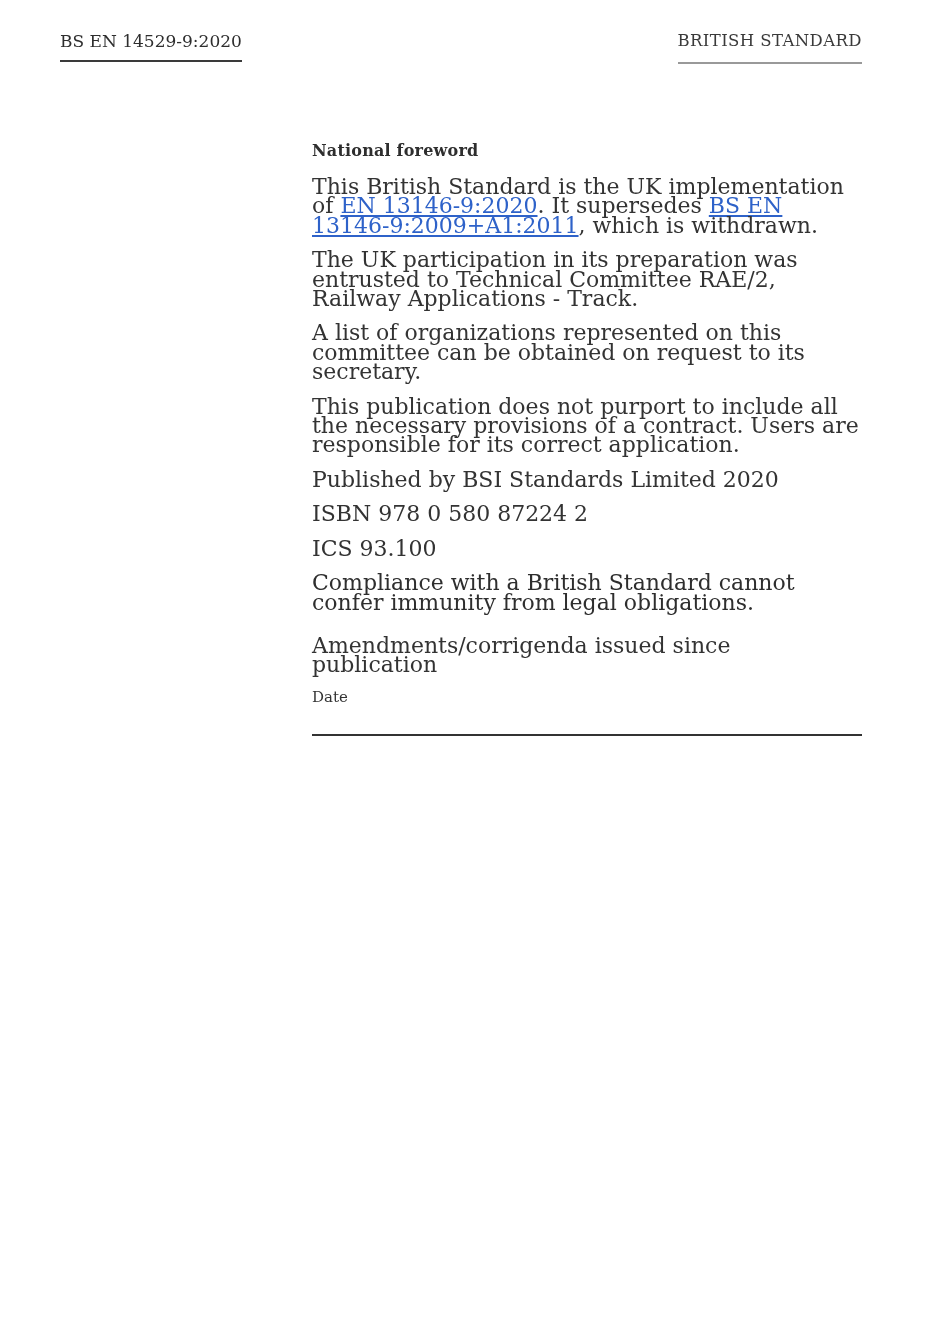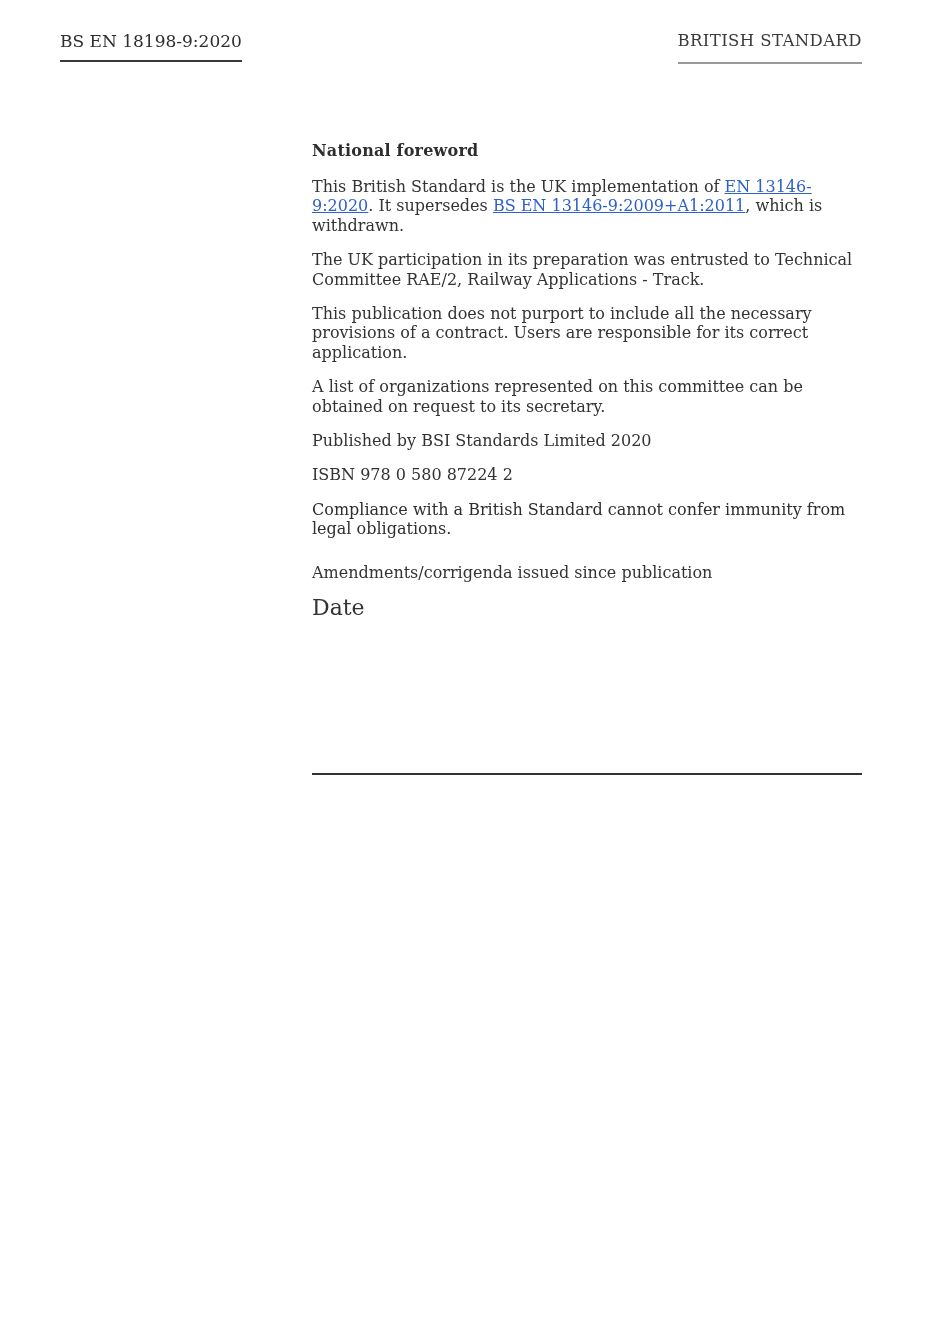--- a/index.html
+++ b/index.html
@@ -40,21 +40,21 @@
   }
   h1.fw-title {
     margin: 77px 0 17px 0;
     font-size: 16px;
     font-weight: bold;
     color: #2e2e2e;
     letter-spacing: 0.2px;
   }
   .content p {
     margin: 0 0 15px 0;
-    font-size: 16px;
+    font-size: 22px;
     line-height: 19.4px;
     color: #333333;
   }
   .content p.tight {
     margin-bottom: 0;
   }
   .content p.bold {
     font-weight: normal;
     color: #2e2e2e;
   }
@@ -71,56 +71,56 @@
   }
   .amendments-heading {
     margin: 24px 0 13px 0 !important;
     font-weight: normal;
     font-size: 16.8px;
     color: #2e2e2e;
   }
   .amend-table-head {
     display: flex;
     border-bottom: 2px solid #333333;
-    padding-bottom: 12px;
-    font-size: 22px;
-    flex-direction: column;
+    padding-bottom: 28px;
+    font-size: 15px;
   }
   .amend-col-date {
     width: 166px;
     flex: 0 0 166px;
   }
   .amend-col-text {
     flex: 1 1 auto;
   }
 </style>
 </head>
 <body>
 
 <header class="page-header">
-  <span class="hdr-left">BS EN 18198-9:2020</span>
+  <span class="hdr-left">BS EN 14529-9:2020</span>
   <span class="hdr-right">BRITISH STANDARD</span>
 </header>
 
 <main class="content">
 
   <h1 class="fw-title">National foreword</h1>
 
   <p><span>This British Standard is the UK implementation of </span><a class="doc-link">EN 13146-9:2020</a><span>. It supersedes </span><a class="doc-link">BS EN 13146-9:2009+A1:2011</a><span>, which is withdrawn.</span></p>
 
   <p>The UK participation in its preparation was entrusted to Technical Committee RAE/2, Railway Applications - Track.</p>
 
+  <p>A list of organizations represented on this committee can be obtained on request to its secretary.</p>
+
   <p>This publication does not purport to include all the necessary provisions of a contract. Users are responsible for its correct application.</p>
-
-  <p>A list of organizations represented on this committee can be obtained on request to its secretary.</p>
 
   <p>Published by BSI Standards Limited 2020</p>
 
   <p>ISBN 978 0 580 87224 2</p>
 
+  <p>ICS 93.100</p>
 
   <p class="bold narrow-b">Compliance with a British Standard cannot confer immunity from legal obligations.</p>
 
 
   <p class="amendments-heading">Amendments/corrigenda issued since publication</p>
 
   <div class="amend-table-head">
     <span class="amend-col-date">Date</span>
   </div>
 

